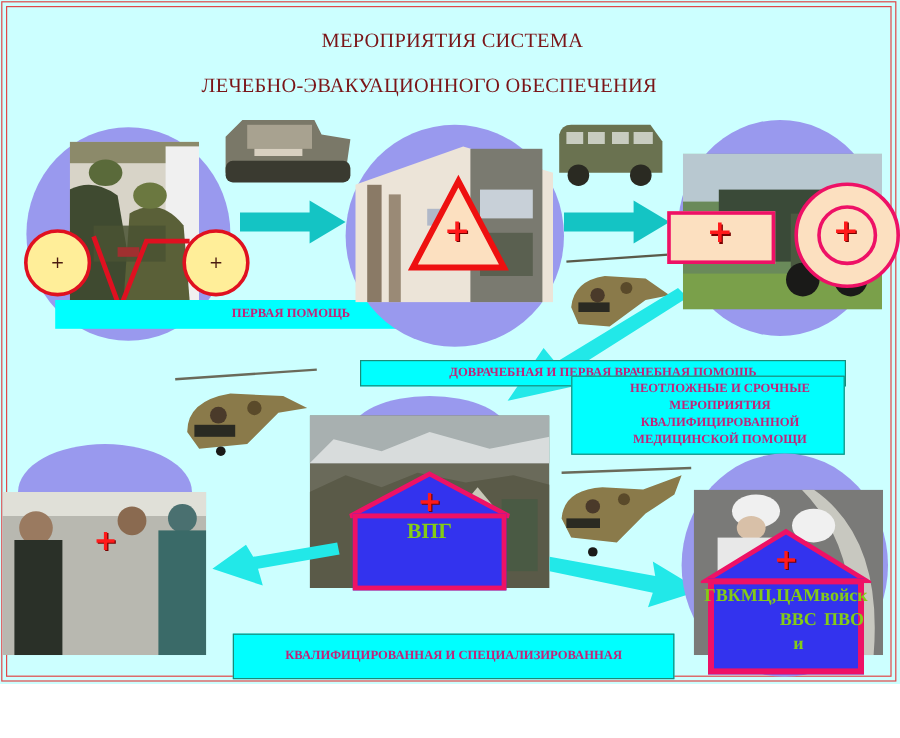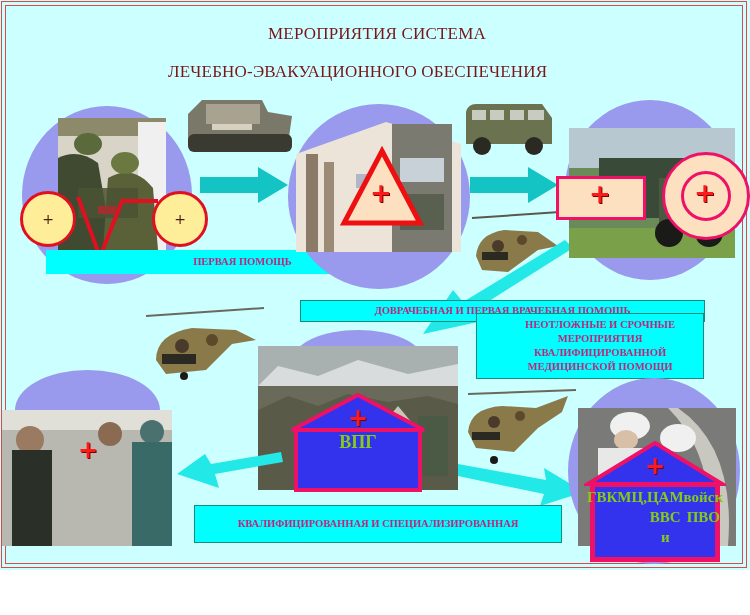--- a/index.html
+++ b/index.html
@@ -201,21 +201,21 @@
       <rect x="0" y="0" width="170" height="20" fill="#e0e0d8"></rect>
       <ellipse cx="28" cy="30" rx="14" ry="14" fill="#9a7a60"></ellipse>
       <rect x="10" y="40" width="40" height="96" fill="#2a3028"></rect>
       <ellipse cx="108" cy="24" rx="12" ry="12" fill="#8a6a50"></ellipse>
       <ellipse cx="150" cy="22" rx="12" ry="12" fill="#4a7070"></ellipse>
       <rect x="130" y="32" width="40" height="104" fill="#3a6a68"></rect>
     </svg>
   </div>
   <div class="cross" style="left:78px; top:436px; font-size:24px;">+</div>
 
-  <div class="banner" style="left:194px; top:505px; width:368px; height:38px; flex-direction:column;">
+  <div class="banner" style="left:194px; top:528px; width:368px; height:38px; flex-direction:column;">
     <span>КВАЛИФИЦИРОВАННАЯ И СПЕЦИАЛИЗИРОВАННАЯ</span>
   </div>
 
   <div class="circle" style="left:568px; top:378px; width:172px; height:186px;"></div>
   <div class="photo" style="left:578px; top:408px; width:158px; height:138px;">
     <svg width="158" height="138" viewBox="0 0 158 138">
       <rect width="158" height="138" fill="#7a7a78"></rect>
       <path d="M100 0 Q158 40 150 138 L130 138 Q140 50 90 0Z" fill="#c8c8c0"></path>
       <ellipse cx="52" cy="18" rx="20" ry="14" fill="#f0f0f0"></ellipse>
       <ellipse cx="48" cy="32" rx="12" ry="10" fill="#d8c0a8"></ellipse>

